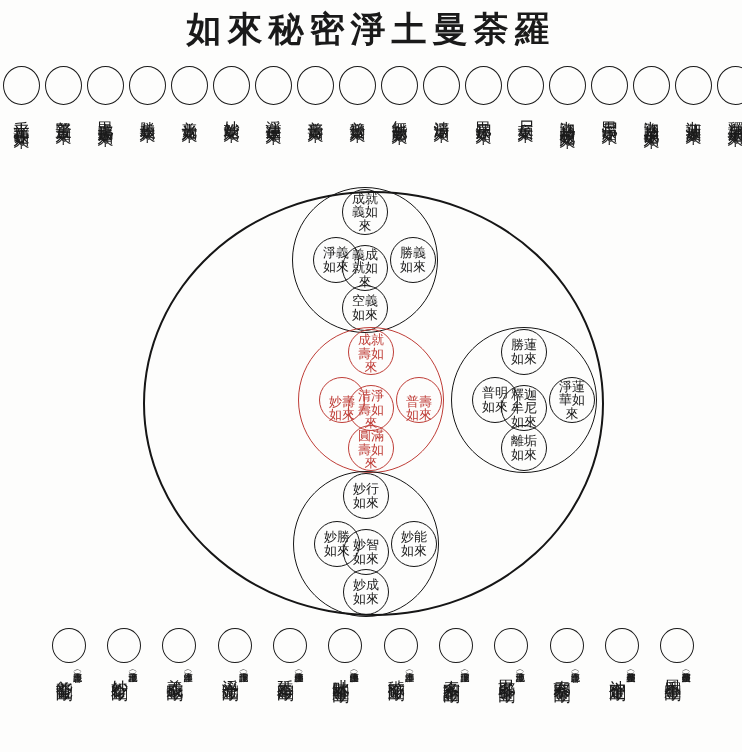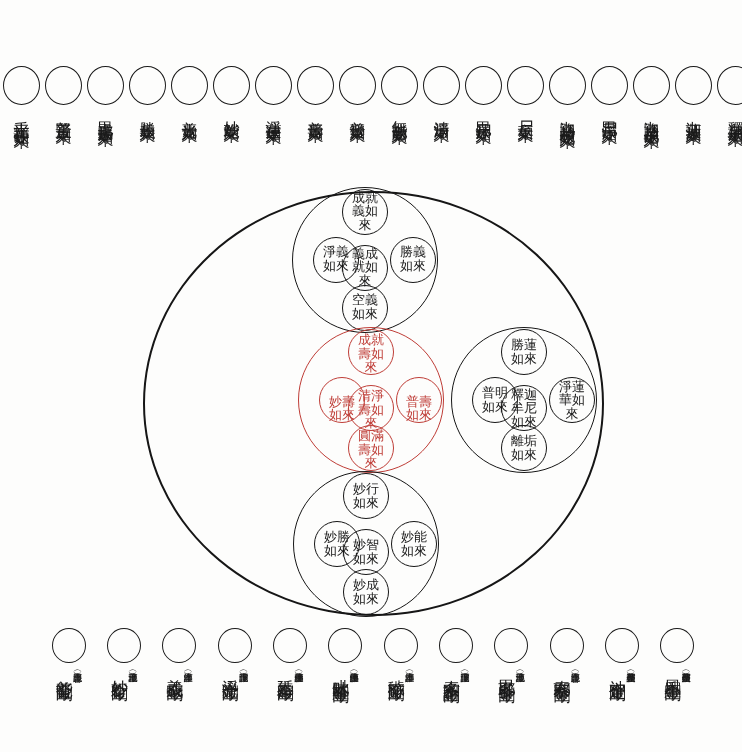--- a/index.html
+++ b/index.html
@@ -39,21 +39,21 @@
   }
   
   .outer-circle{
     position:absolute;left:143px;top:191px;width:457px;height:421px;
     border:2px solid #161616;border-radius:50%;
   }
   .cluster{
     position:absolute;width:146px;height:146px;border:1.7px solid #161616;
     border-radius:50%;box-sizing:border-box;
   }
-  .cluster-north{left:292px;top:187px;font-family:Liberation Mono, monospace;}
+  .cluster-north{left:292px;top:187px;}
   .cluster-west {left:145px;top:327px;}
   .cluster-hub  {left:298px;top:327px;border-color:#bf3d37;}
   .cluster-east {left:451px;top:327px;}
   .cluster-south{left:293px;top:471px;}
   .orb{
     position:absolute;width:46px;height:46px;border:1.5px solid #161616;
     border-radius:50%;box-sizing:border-box;
     display:flex;align-items:center;justify-content:center;text-align:center;
   }
   .orb span{display:block;width:27px;word-break:break-all;font-size:13px;line-height:1.05;}
@@ -62,20 +62,21 @@
   .c-mid{left:49px;top:57px;}
   .c-right{left:97px;top:49px;}
   .c-bot{left:49px;top:97px;}
   .cluster-hub .orb{border-color:#bf3d37;color:#bf3d37;align-items:flex-end;}
 </style>
 </head>
 <body>
 
 <div class="stage">
 
+  <div class="title">如來秘密淨土曼荼羅</div>
 
   <div class="top-row">
     <div class="deity">
         <div class="ring"></div>
         <div class="vlabel">千光王靜住如來</div>
       </div>
     <div class="deity">
         <div class="ring"></div>
         <div class="vlabel">普賢王如來</div>
       </div>

